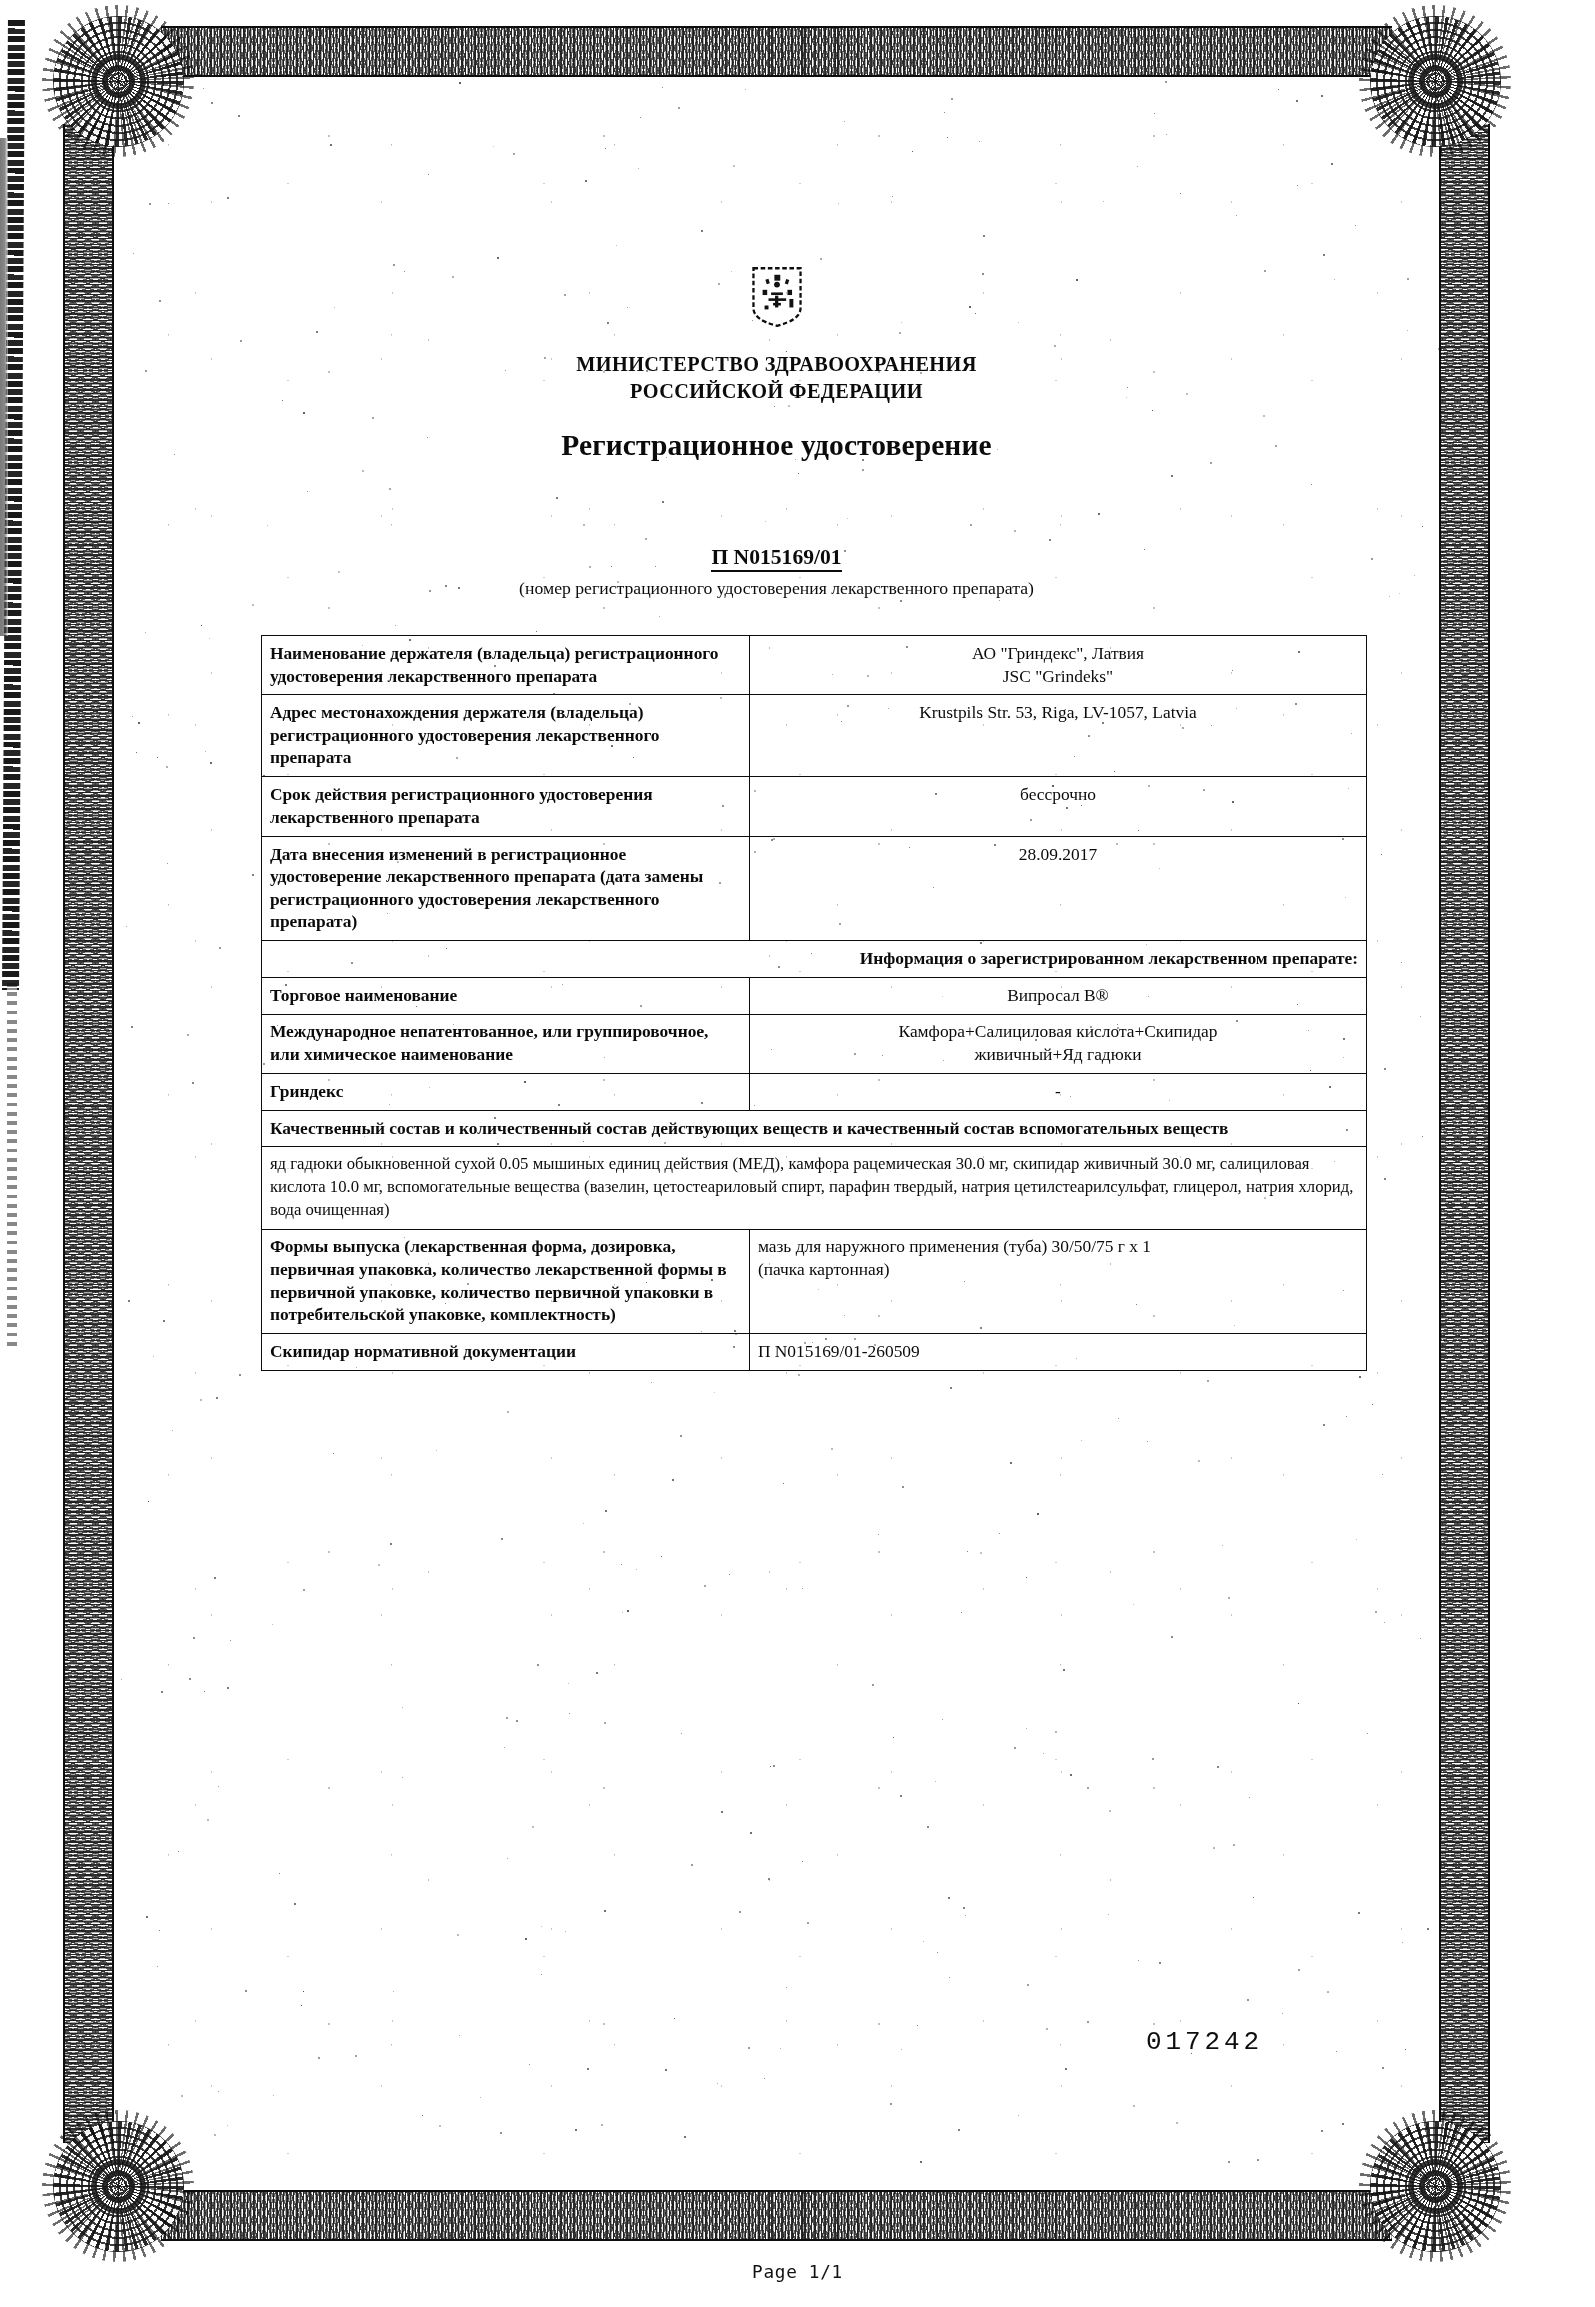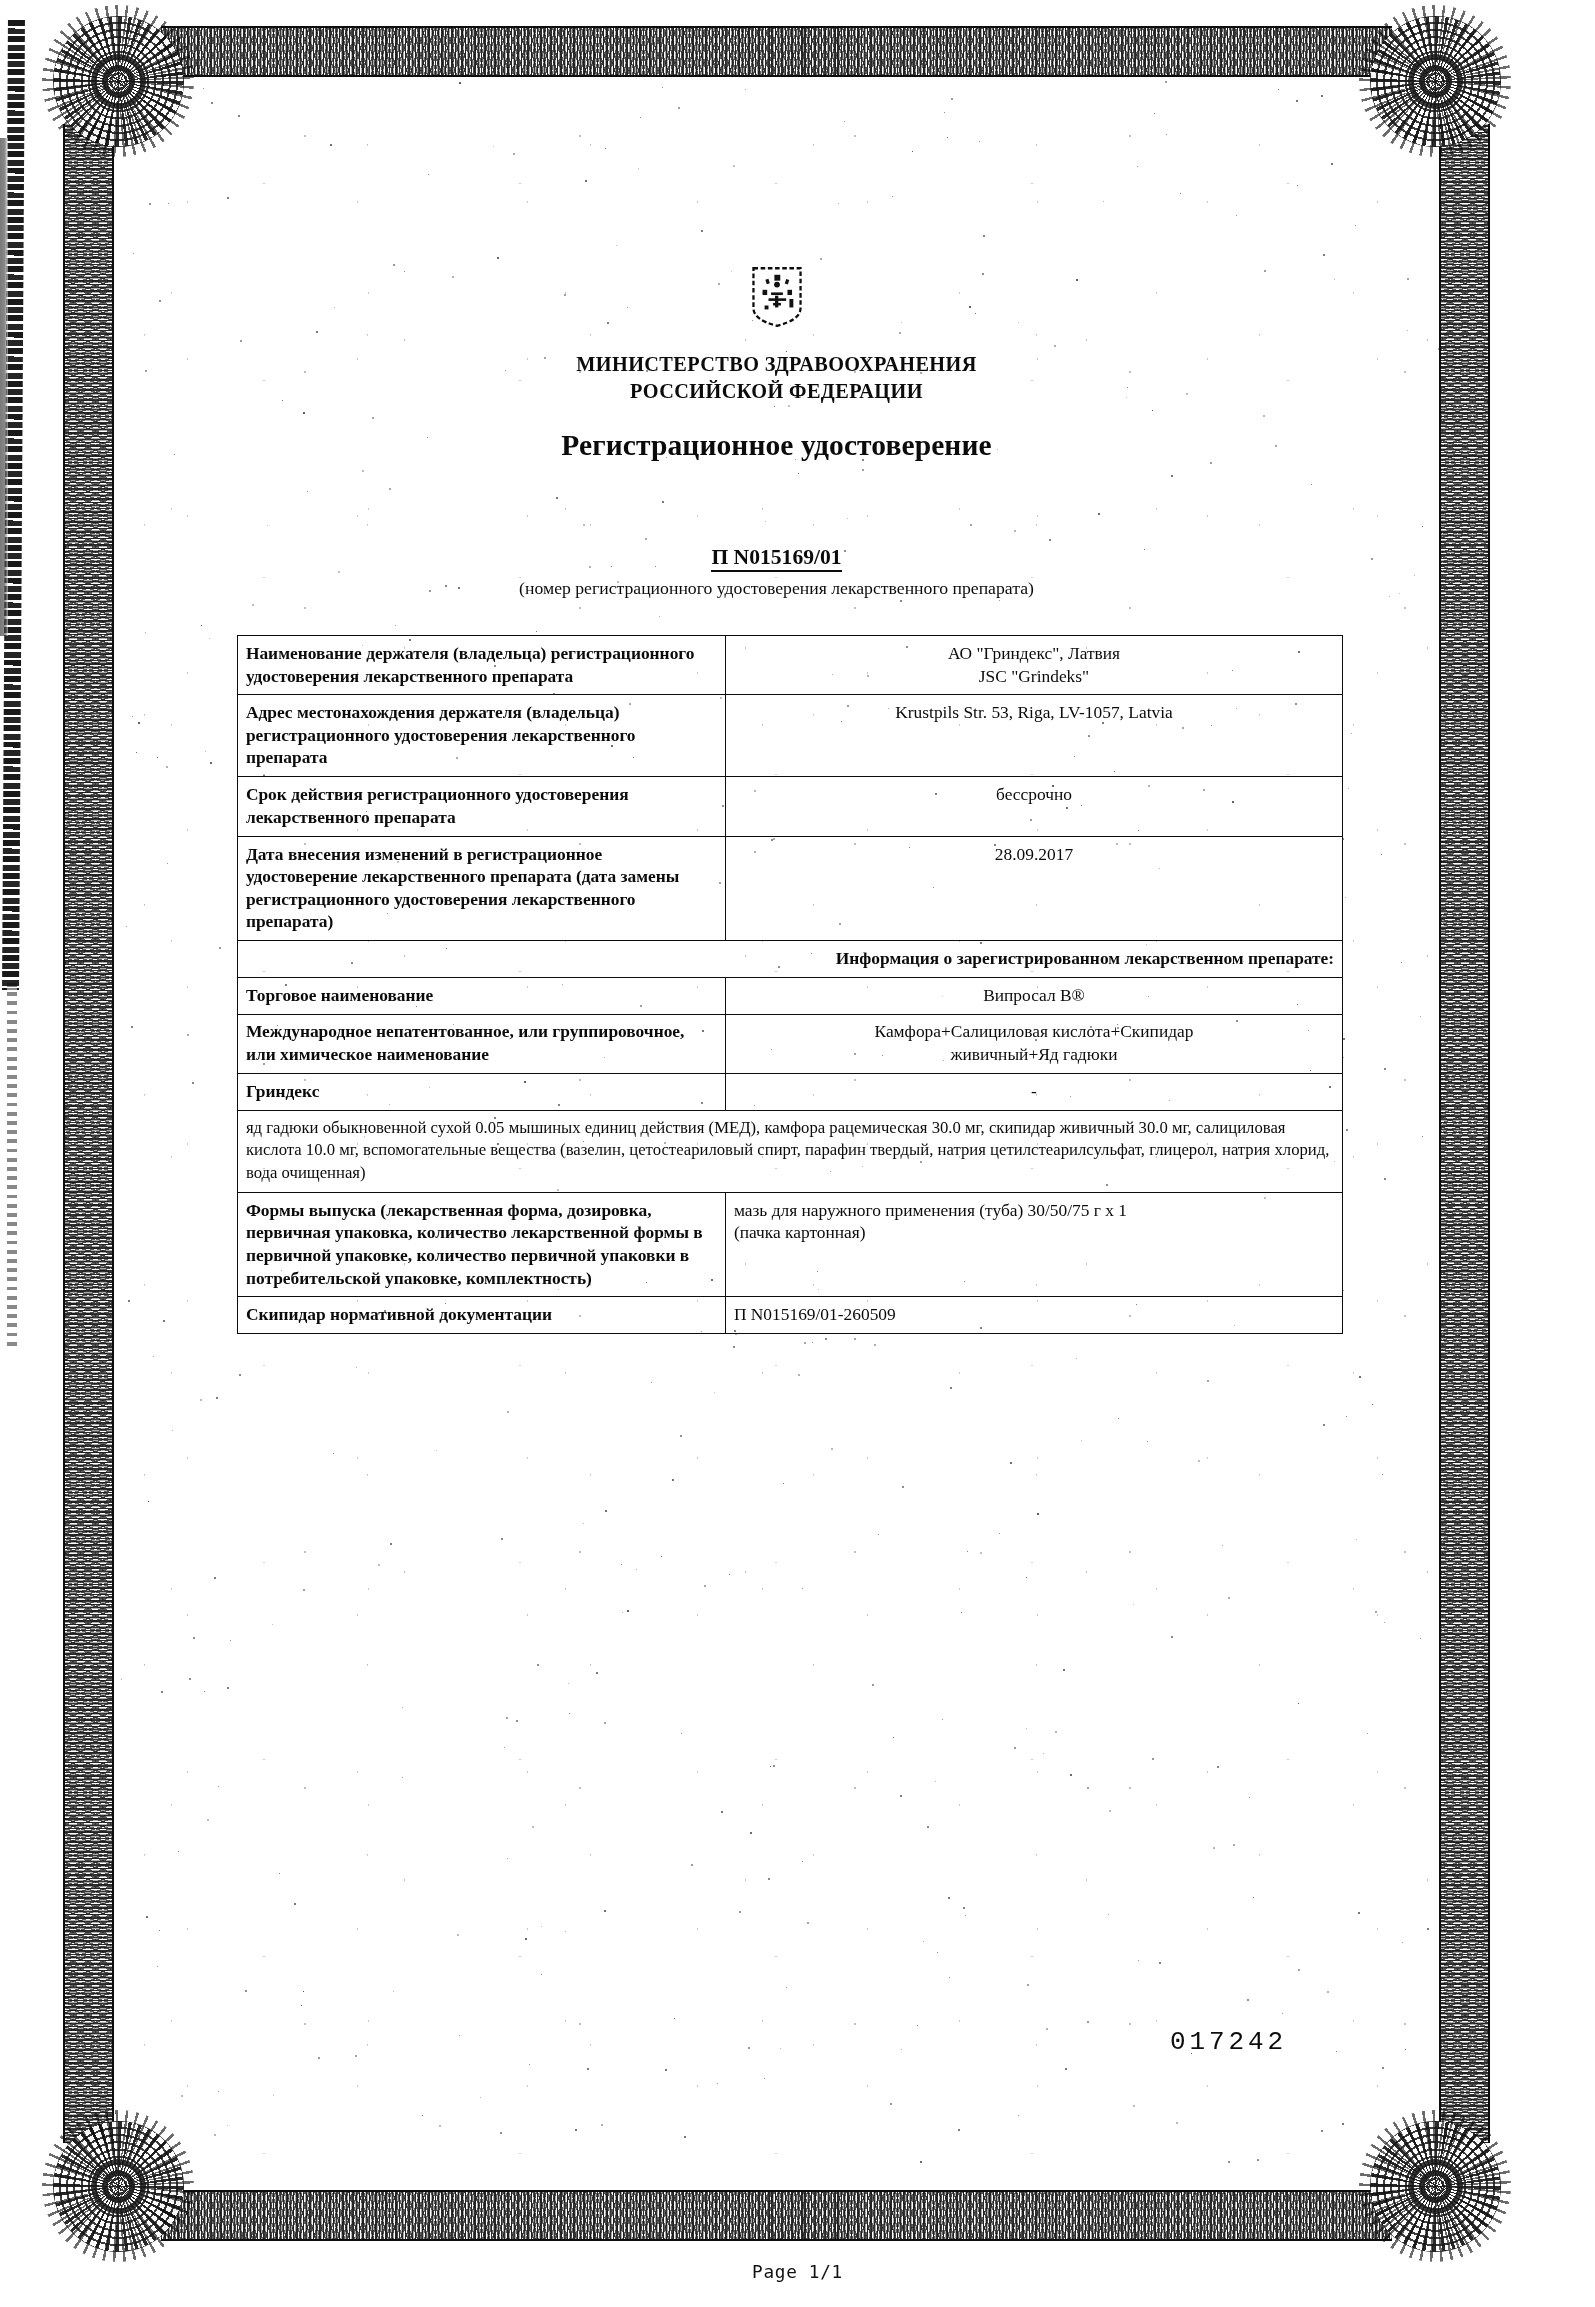--- a/index.html
+++ b/index.html
@@ -77,21 +77,21 @@
     opacity:.8;
   }
   .r-tl{left:-10.5px;top:-10.5px;}
   .r-tr{right:-10.5px;top:-10.5px;}
   .r-bl{left:-10.5px;bottom:-10.5px;}
   .r-br{right:-10.5px;bottom:-10.5px;}
 
   
   .page{
     position:absolute;left:0;top:0;right:0;bottom:0;
-    padding:77px 55px;
+    padding:77px 79px;
   }
   .content{position:relative;width:100%;height:100%;}
 
   
   .emblem{
     position:absolute;left:50%;transform:translateX(-50%);top:163px;
     width:51px;height:62px;
   }
   .emblem svg{display:block;}
 
@@ -292,20 +292,23 @@
             <td class="val">
               <span class="vcenter">Камфора+Салициловая кислота+Скипидар</span>
               <span class="vcenter">живичный+Яд гадюки</span>
             </td>
           </tr>
           <tr>
             <td>Гриндекс</td>
             <td class="val">-</td>
           </tr>
 
+          <tr>
+            <td class="full" colspan="2">Качественный состав и количественный состав действующих веществ и качественный состав вспомогательных веществ</td>
+          </tr>
           <tr>
             <td class="body-text" colspan="2">яд гадюки обыкновенной сухой 0.05 мышиных единиц действия (МЕД), камфора рацемическая 30.0 мг, скипидар живичный 30.0 мг, салициловая кислота 10.0 мг, вспомогательные вещества (вазелин, цетостеариловый спирт, парафин твердый, натрия цетилстеарилсульфат, глицерол, натрия хлорид, вода очищенная)</td>
           </tr>
 
           <tr>
             <td>Формы выпуска (лекарственная форма, дозировка, первичная упаковка, количество лекарственной формы в первичной упаковке, количество первичной упаковки в потребительской упаковке, комплектность)</td>
             <td class="val-left">
               <span class="vcenter">мазь для наружного применения (туба) 30/50/75 г x 1</span>
               <span class="vcenter">(пачка картонная)</span>
             </td>

